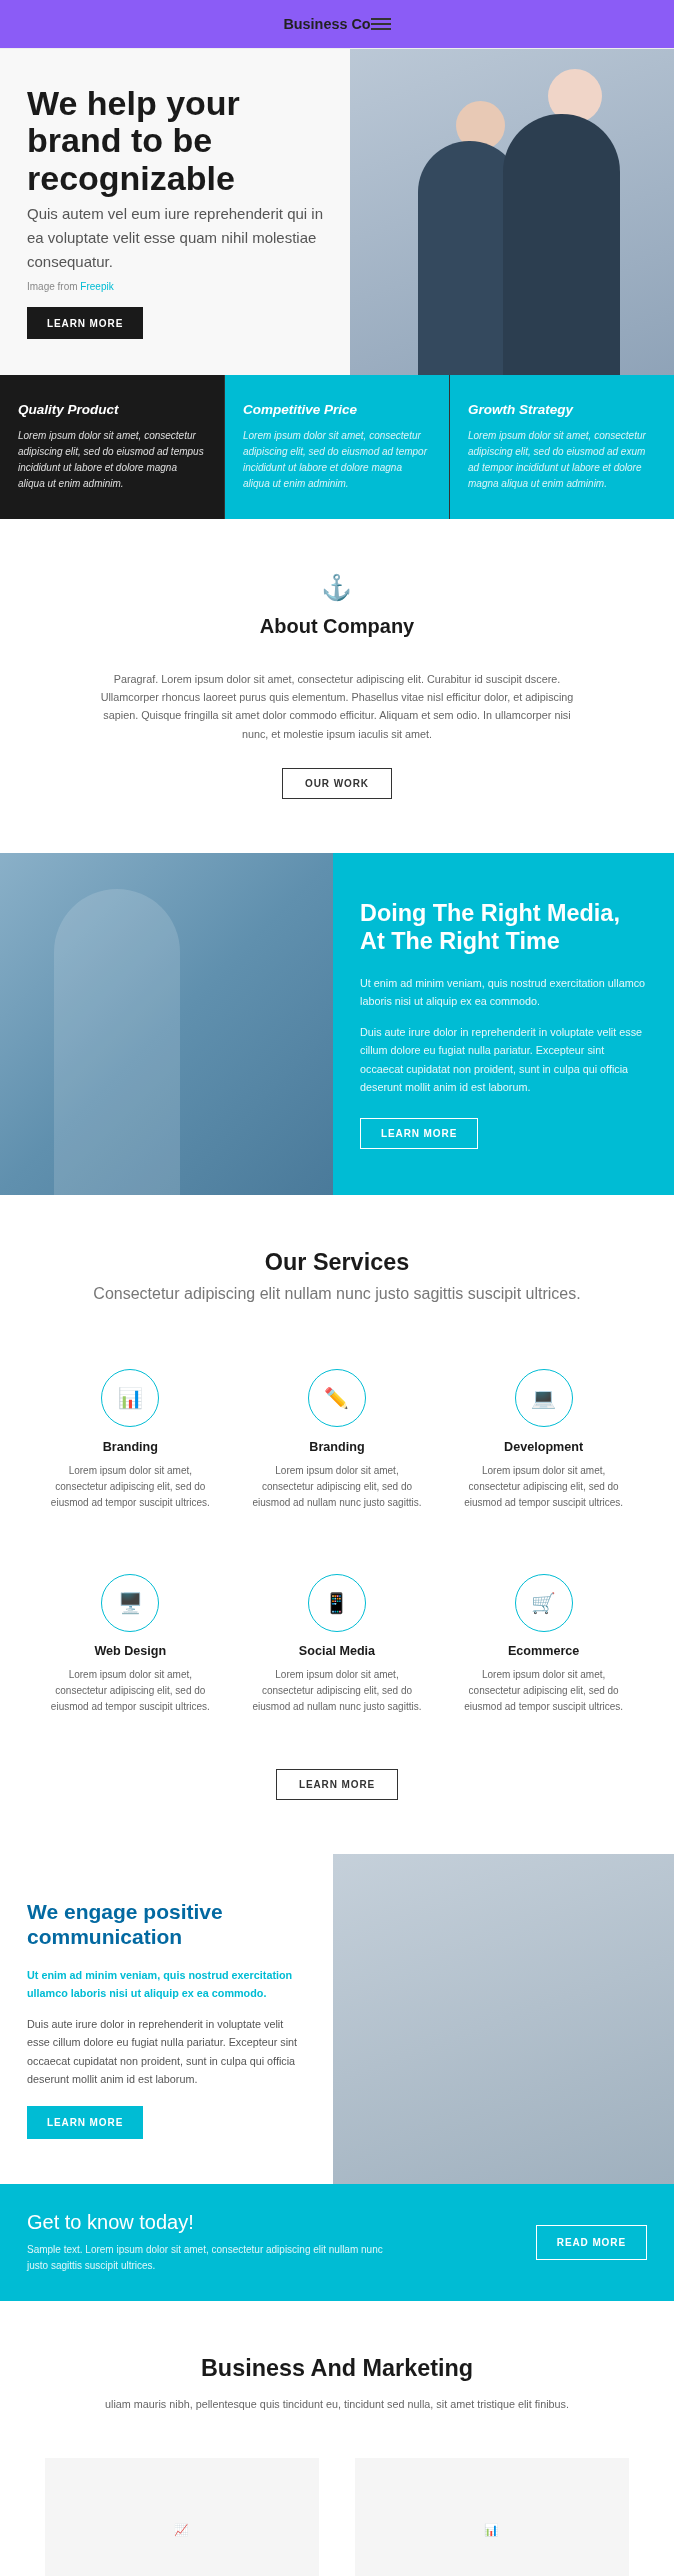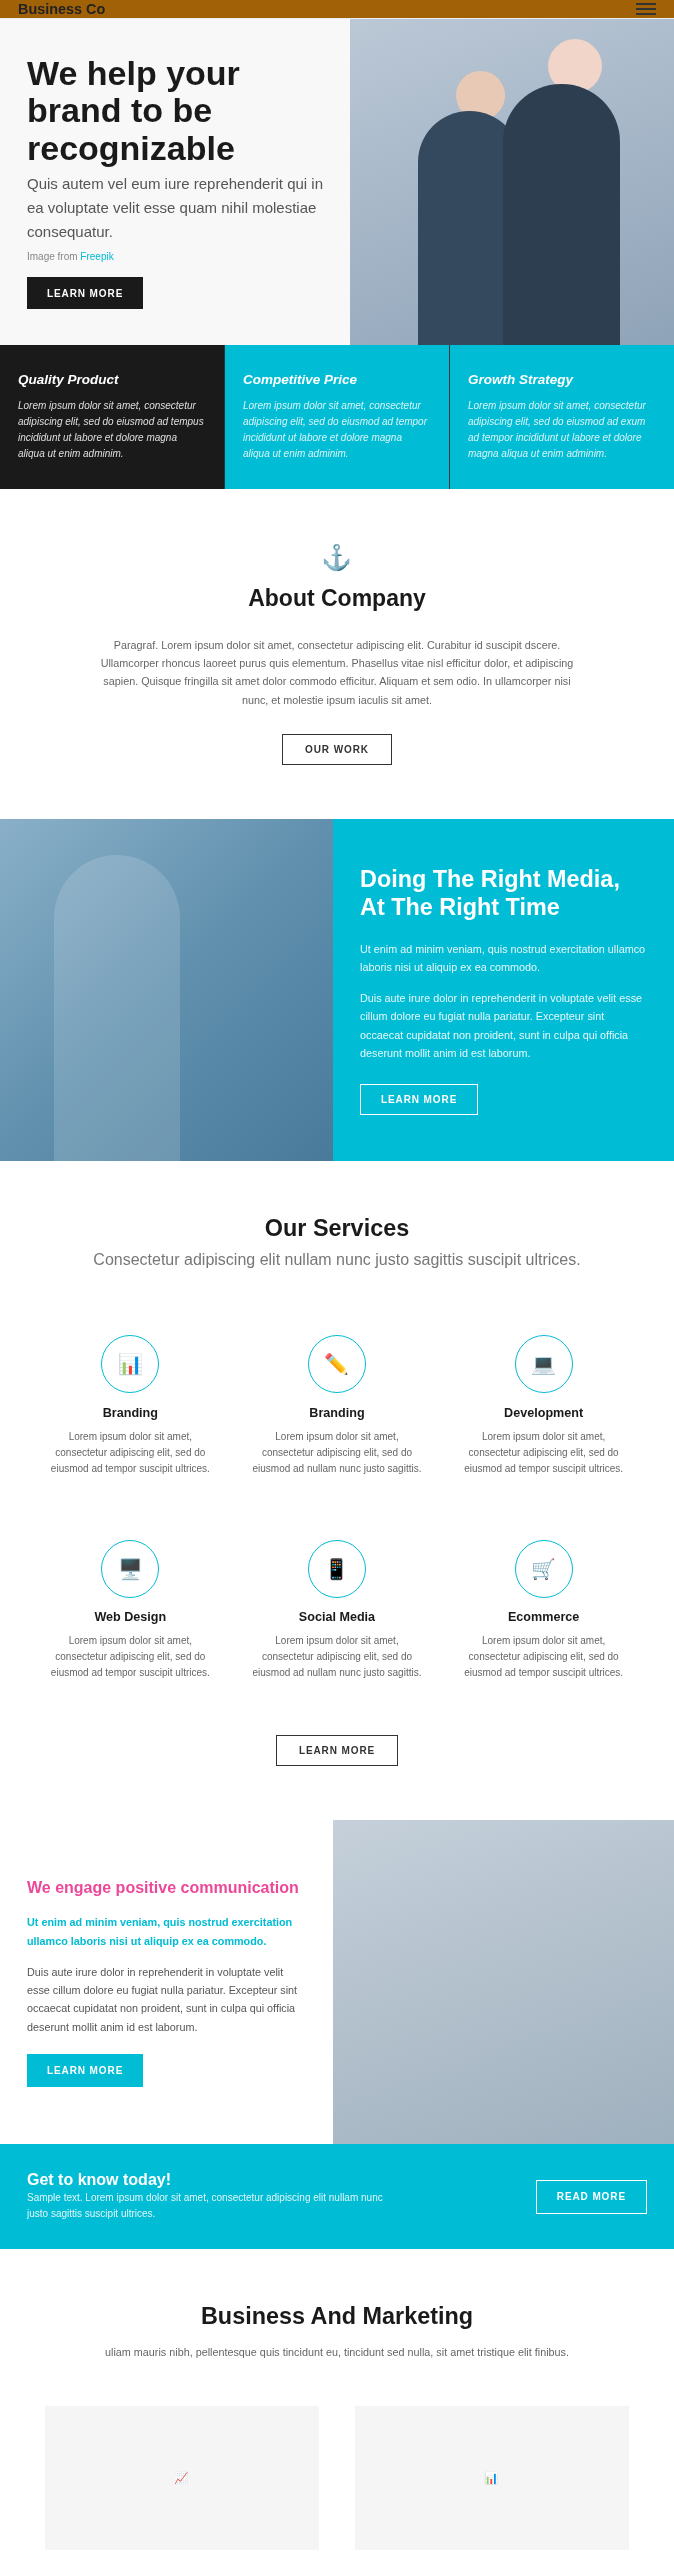--- a/index.html
+++ b/index.html
@@ -1,21 +1,21 @@
 <!DOCTYPE html>
 <html style="font-size:14.4px"><head>
   <meta charset="utf-8">
   <style>
     * { margin: 0; padding: 0; box-sizing: border-box; }
     body { font-family: 'Arial', sans-serif; width: 674px; background: #fff; overflow-x: hidden; }
 
     
     .header {
-      display: flex; justify-content: space-between; align-items: center;
-      padding: 1px 18px; background: #a16207; border-bottom: 0.9px solid #eee;
+      display: flex; justify-content: center; align-items: center;
+      padding: 16px 18px; background: #8b5cf6; border-bottom: 0.9px solid #eee;
     }
     .header-logo { font-size: 14.4px; font-weight: bold; color: #222; }
     .hamburger { display: flex; flex-direction: column; gap: 3.6px; cursor: pointer; }
     .hamburger span { width: 20px; height: 1.8px; background: #333; display: block; }
 
     
     .hero {
       position: relative; min-height: 288px;
       display: flex; align-items: flex-start; padding: 36px 27px;
       background: #f8f8f8; overflow: hidden;
@@ -74,21 +74,21 @@
       border-right: 0.9px solid #333;
     }
     .feature-item:last-child { border-right: none; background: #00bcd4; }
     .feature-item:nth-child(2) { background: #00bcd4; }
     .feature-item h3 { font-size: 13.5px; font-weight: bold; color: #fff; margin-bottom: 10.8px; }
     .feature-item p { font-size: 10px; color: rgba(255,255,255,0.85); line-height: 1.6; }
 
     
     .about { padding: 54px 27px; text-align: center; background: #fff; }
     .anchor-icon { font-size: 25px; color: #333; margin-bottom: 12.6px; }
-    .about h2 { font-size: 23px; font-weight: bold; color: #1a1a1a; margin-bottom: 24px; }
+    .about h2 { font-size: 20px; font-weight: bold; color: #1a1a1a; margin-bottom: 32px; }
     .about-desc { font-size: 10.8px; color: #666; line-height: 1.7; max-width: 485px; margin: 0 auto 25px; }
     .outline-btn {
       border: 1.8px solid #333; background: transparent; color: #333;
       padding: 9px 21.6px; font-size: 10px; font-weight: bold;
       letter-spacing: 0.9px; cursor: pointer; text-transform: uppercase;
     }
 
     
     .right-thing {
       display: flex; min-height: 342px;
@@ -133,21 +133,21 @@
     .service-card p { font-size: 10px; color: #666; line-height: 1.6; }
     .services-btn-wrap { margin-top: 9px; }
 
     
     .communication { display: flex; min-height: 324px; }
     .comm-content {
       width: 333px; background: #fff; padding: 45px 27px;
       display: flex; flex-direction: column; justify-content: center;
       flex-shrink: 0;
     }
-    .comm-content h2 { font-size: 16px; font-weight: bold; color: #ec4899; margin-bottom: 16px; line-height: 1.2; }
+    .comm-content h2 { font-size: 21px; font-weight: bold; color: #0369a1; margin-bottom: 16px; line-height: 1.2; }
     .comm-content p { font-size: 10.8px; color: #555; line-height: 1.7; margin-bottom: 12.6px; }
     .comm-content p strong { color: #00bcd4; }
     .teal-btn {
       background: #00bcd4; color: #fff; border: none;
       padding: 10.8px 20px; font-size: 10px; font-weight: bold;
       letter-spacing: 0.9px; cursor: pointer; text-transform: uppercase;
       align-self: flex-start; margin-top: 5.4px;
     }
     .comm-photo {
       flex: 1;
@@ -158,21 +158,21 @@
       position: absolute; bottom: 0; left: 0; right: 0; top: 0;
       background: linear-gradient(160deg, #c5d0da 0%, #9fb0be 100%);
     }
 
     
     .cta-strip {
       background: #00bcd4; padding: 27px 27px;
       display: flex; align-items: center; justify-content: space-between;
     }
     .cta-strip-content {}
-    .cta-strip h3 { font-size: 16px; font-weight: bold; color: #fff; margin-bottom: 1px; }
+    .cta-strip h3 { font-size: 20px; font-weight: normal; color: #fff; margin-bottom: 8px; }
     .cta-strip p { font-size: 10px; color: rgba(255,255,255,0.88); line-height: 1.6; max-width: 378px; }
     .cta-read-btn {
       border: 1.8px solid #fff; background: transparent; color: #fff;
       padding: 10.8px 20px; font-size: 10px; font-weight: bold;
       letter-spacing: 0.9px; cursor: pointer; text-transform: uppercase;
       white-space: nowrap; flex-shrink: 0; margin-left: 18px;
     }
 
     
     .marketing { padding: 54px 27px; text-align: center; background: #fff; }

